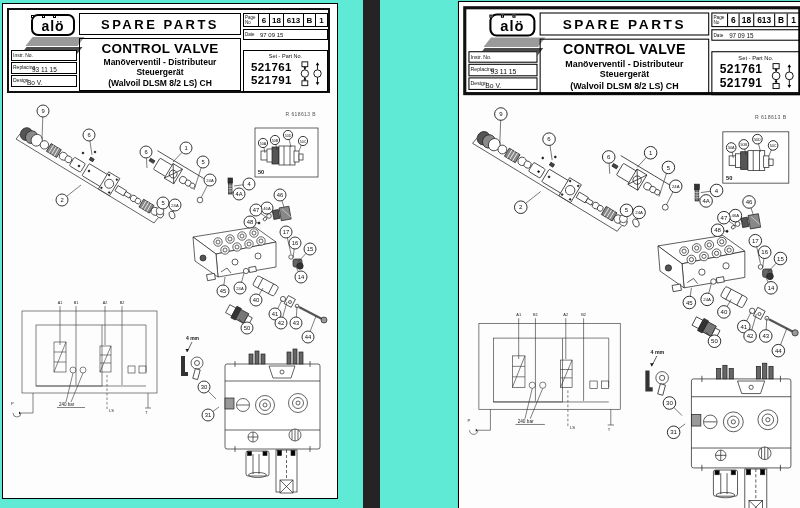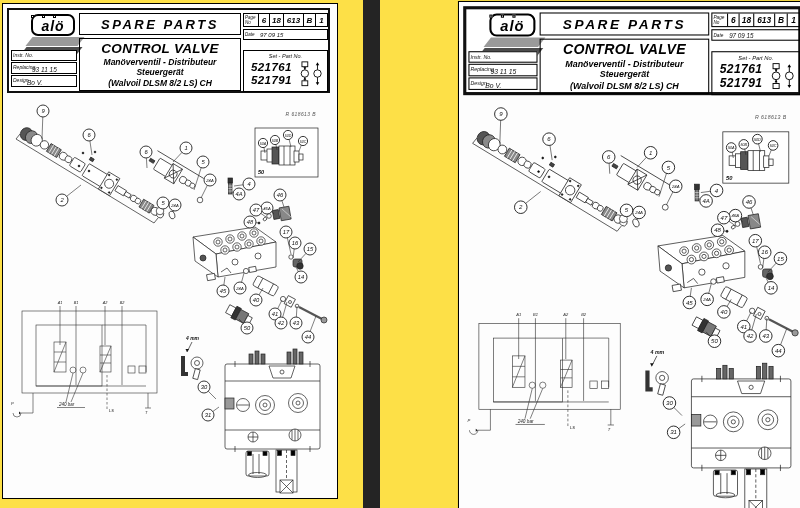--- a/index.html
+++ b/index.html
@@ -1,17 +1,17 @@
 <!DOCTYPE html>
 <html><head>
 <meta charset="utf-8">
 <style>
   html,body{margin:0;padding:0;}
   body{width:800px;height:508px;overflow:hidden;background:#0f0f0f;font-family:"Liberation Sans",sans-serif;}
-  .stage{position:relative;width:800px;height:508px;background:#fde047;overflow:hidden;font-style:italic;}
+  .stage{position:relative;width:800px;height:508px;background:#5eead4;overflow:hidden;}
   .gap-light{position:absolute;left:363px;top:0;width:17px;height:508px;background:#242424;}
   .slot{position:absolute;}
   .slot-left{left:3px;top:4px;}
   .slot-right{left:459px;top:2px;}
   .scale-right{transform:scale(1.047);transform-origin:0 0;}
   .page{position:relative;width:334px;height:494px;background:#fdfdfd;box-shadow:0 0 0 1px #000;}
   svg.diagram{position:absolute;left:0;top:0;width:334px;height:494px;}
   
   .hdr{position:absolute;left:4px;top:4px;width:323px;height:85px;border:2px solid #101010;background:#fff;box-sizing:border-box;}
   .slot-right .hdr{border-width:3px;}

